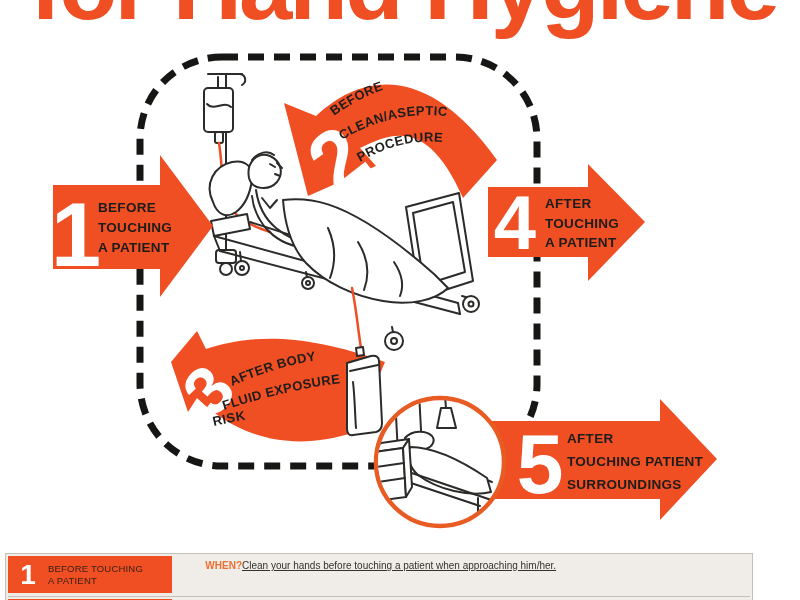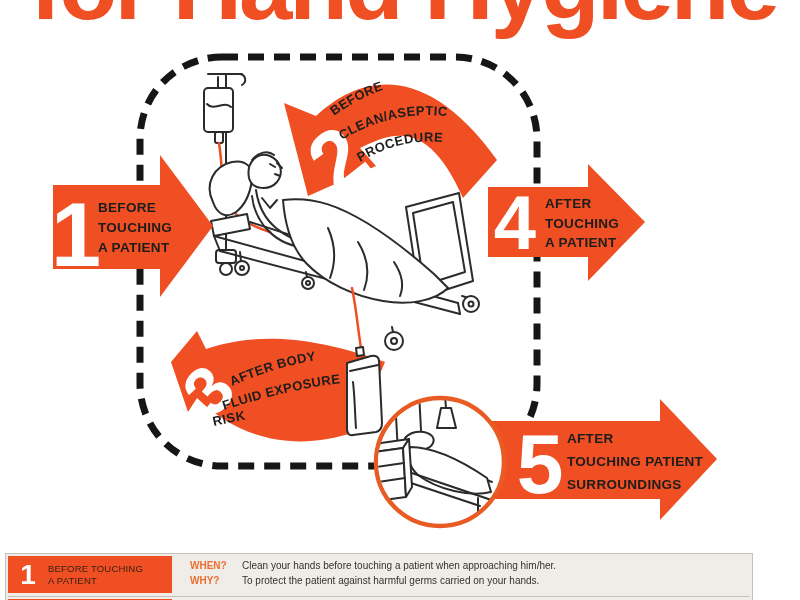--- a/index.html
+++ b/index.html
@@ -31,24 +31,24 @@
   .t-row.row-2 { height:20px; margin-top:3px; border-top:1px solid #C6C1B8; padding-top:2px; }
   .t-cell-moment {
     width:164px; background:#F04E23; display:flex; align-items:center; flex-shrink:0;
   }
   .t-cell-moment .t-num {
     color:#fff; font-size:28px; font-weight:bold; width:40px; text-align:center; line-height:1;
   }
   .t-cell-moment .t-label {
     color:#3A2213; font-weight:normal; font-size:9.5px; line-height:11.5px; letter-spacing:.2px;
   }
-  .t-cell-details { flex:1; padding:4px 0 0 18px; }
+  .t-cell-details { flex:1; padding:4px 0 0 18px;text-align:right; }
   .t-line { display:flex; margin-bottom:4px; }
   .t-q { color:#ED6E30; font-weight:bold; font-size:10px; width:52px; flex-shrink:0; }
-  .t-a { color:#35312B; font-size:10px; }
+  .t-a { color:#35312B; font-size:10px;text-decoration:underline; }
   .t-cell-moment.sliver { height:100%; }
 </style>
 </head>
 <body>
 
 <div class="poster">
 
   <h1 class="poster-title">for Hand Hygiene</h1>
 
   <svg class="scene" width="800" height="600" viewBox="0 0 800 600">
@@ -192,24 +192,20 @@
         <div class="t-label">
           <div>BEFORE TOUCHING</div>
           <div>A PATIENT</div>
         </div>
       </div>
       <div class="t-cell-details">
         <div class="t-line">
           <div class="t-q">WHEN?</div>
           <div class="t-a">Clean your hands before touching a patient when approaching him/her.</div>
         </div>
-        <div class="t-line">
-          <div class="t-q">WHY?</div>
-          <div class="t-a">To protect the patient against harmful germs carried on your hands.</div>
-        </div>
       </div>
     </div>
     <div class="t-row row-2">
       <div class="t-cell-moment sliver"></div>
     </div>
   </div>
 
 </div>
 
 </body></html>

